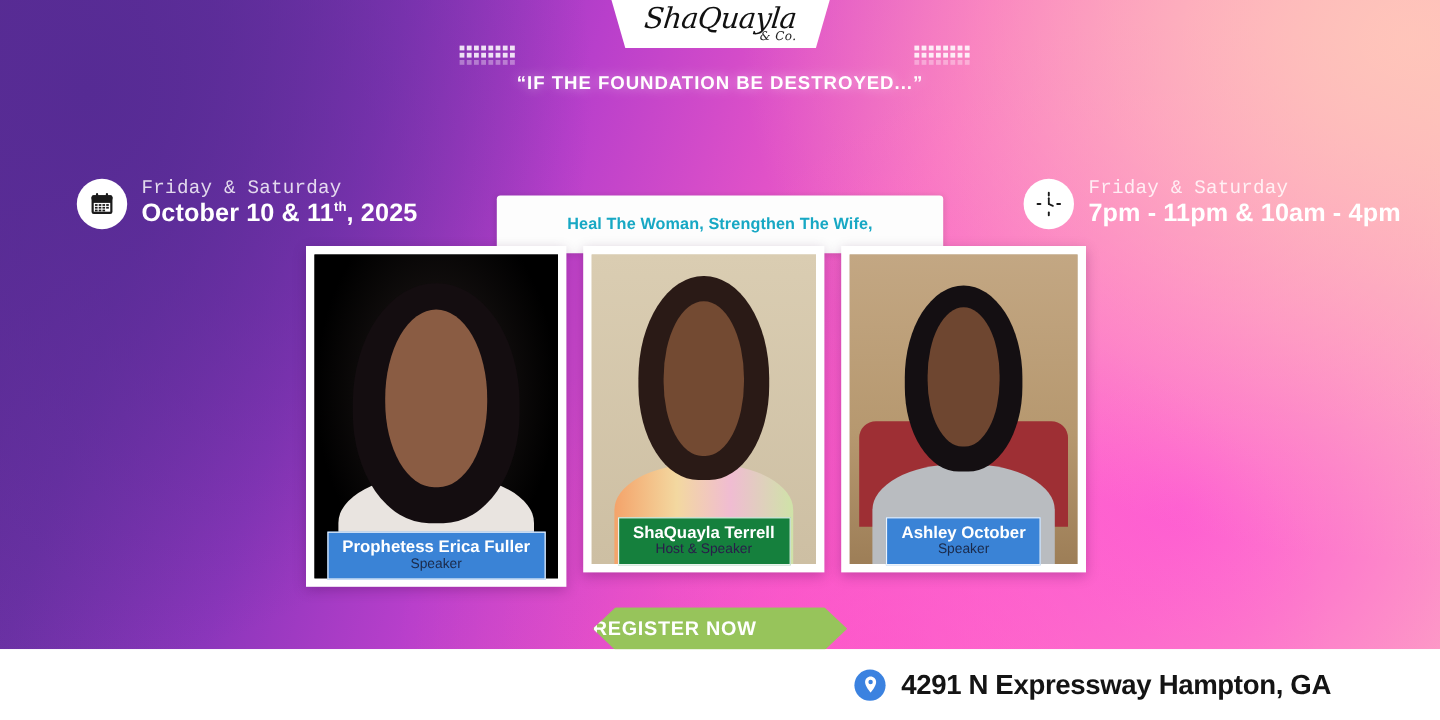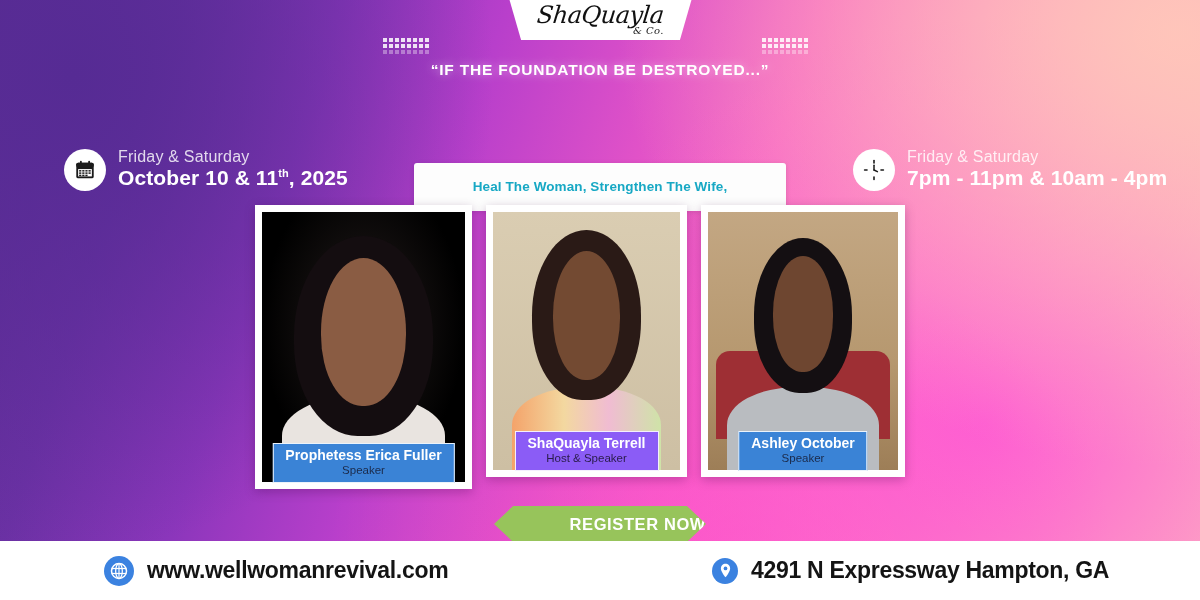--- a/index.html
+++ b/index.html
@@ -171,21 +171,21 @@
   .icon-circle {
     width: 42px; height: 42px;
     border-radius: 50%;
     background: #ffffff;
     display: flex;
     align-items: center;
     justify-content: center;
     flex: 0 0 42px;
   }
   .info-text .line1 {
-    font-family: Liberation Sans, sans-serif;
+    font-family: Liberation Mono, monospace;
     font-size: 16px;
     color: rgba(255,255,255,0.82);
     line-height: 1.15;
     letter-spacing: 0.2px;
   }
   .info-text .line2 {
     font-family: "Liberation Sans", sans-serif;
     font-size: 21px;
     font-weight: 700;
     color: #ffffff;
@@ -264,21 +264,21 @@
     left: 50%;
     transform: translateX(-50%);
     bottom: 6px;
     padding: 4px 12px 5px;
     text-align: center;
     line-height: 1.12;
     border: 1px solid rgba(255,255,255,0.9);
     white-space: nowrap;
   }
   .plate-blue   { background: #3a83d6; }
-  .plate-purple { background: #8b5cf6; }
+  .plate-purple { background: #15803d; }
   .plate-name {
     display: block;
     font-family: "Liberation Sans", sans-serif;
     font-size: 14px;
     font-weight: 700;
     color: #ffffff;
   }
   .plate-role {
     display: block;
     font-family: "Liberation Sans", sans-serif;
@@ -289,21 +289,21 @@
 
   
   .register {
     position: absolute;
     left: 494px; top: 506px;
     width: 212px; height: 36px;
     background: #97c45b;
     clip-path: polygon(9% 0%, 91% 0%, 100% 50%, 91% 100%, 9% 100%, 0% 50%);
     display: flex;
     align-items: center;
-    justify-content: flex-end;
+    justify-content: flex-start;
   }
   .register span {
     font-family: "Liberation Sans", sans-serif;
     font-size: 16.5px;
     font-weight: 700;
     color: #ffffff;
     letter-spacing: 0.6px;
   }
 
   
@@ -517,32 +517,20 @@
     </div>
 
   </div>
 
   <div class="register">
     <span>REGISTER NOW</span>
   </div>
 
   <div class="footer">
 
-    <div class="footer-item footer-web">
-      <div class="footer-badge">
-        <svg width="20" height="20" viewBox="0 0 24 24" aria-hidden="true">
-          <circle cx="12" cy="12" r="9" fill="none" stroke="#ffffff" stroke-width="1.8"></circle>
-          <ellipse cx="12" cy="12" rx="4" ry="9" fill="none" stroke="#ffffff" stroke-width="1.5"></ellipse>
-          <line x1="3.2" y1="9" x2="20.8" y2="9" stroke="#ffffff" stroke-width="1.5"></line>
-          <line x1="3.2" y1="15" x2="20.8" y2="15" stroke="#ffffff" stroke-width="1.5"></line>
-          <line x1="12" y1="3" x2="12" y2="21" stroke="#ffffff" stroke-width="1.4"></line>
-        </svg>
-      </div>
-      <span class="footer-text">www.wellwomanrevival.com</span>
-    </div>
 
     <div class="footer-item footer-addr">
       <div class="footer-badge small">
         <svg width="17" height="17" viewBox="0 0 24 24" aria-hidden="true">
           <path d="M12 2.5c-3.6 0-6.5 2.9-6.5 6.5 0 4.9 6.5 12.5 6.5 12.5s6.5-7.6 6.5-12.5c0-3.6-2.9-6.5-6.5-6.5z" fill="#ffffff"></path>
           <circle cx="12" cy="9" r="2.6" fill="#3b82e0"></circle>
         </svg>
       </div>
       <span class="footer-text">4291 N Expressway Hampton, GA</span>
     </div>

